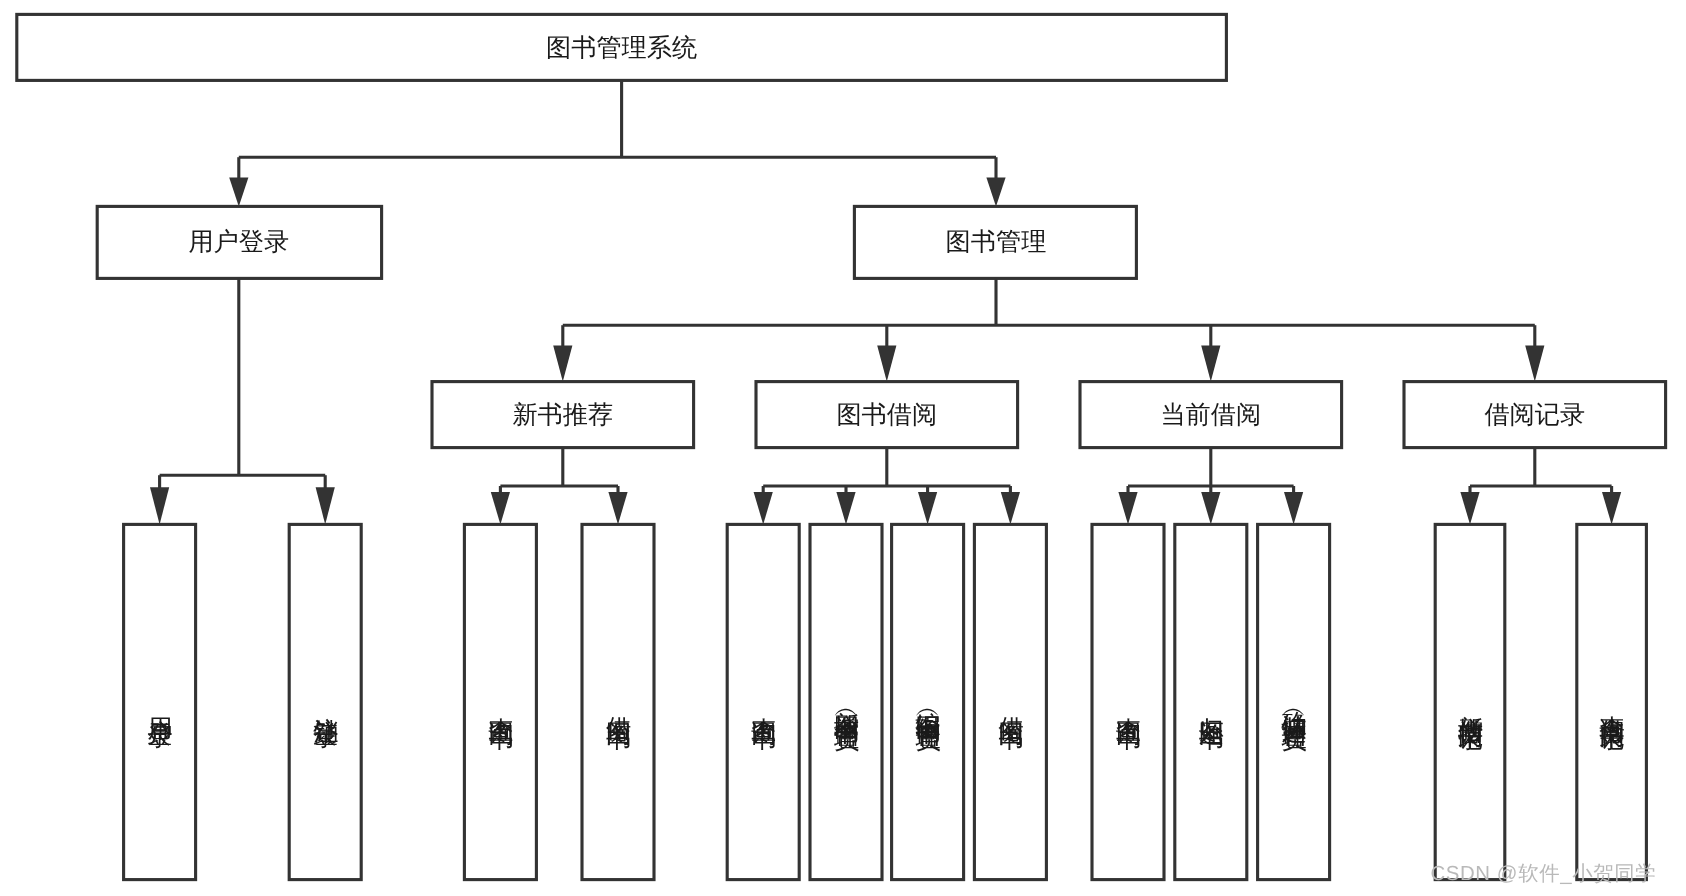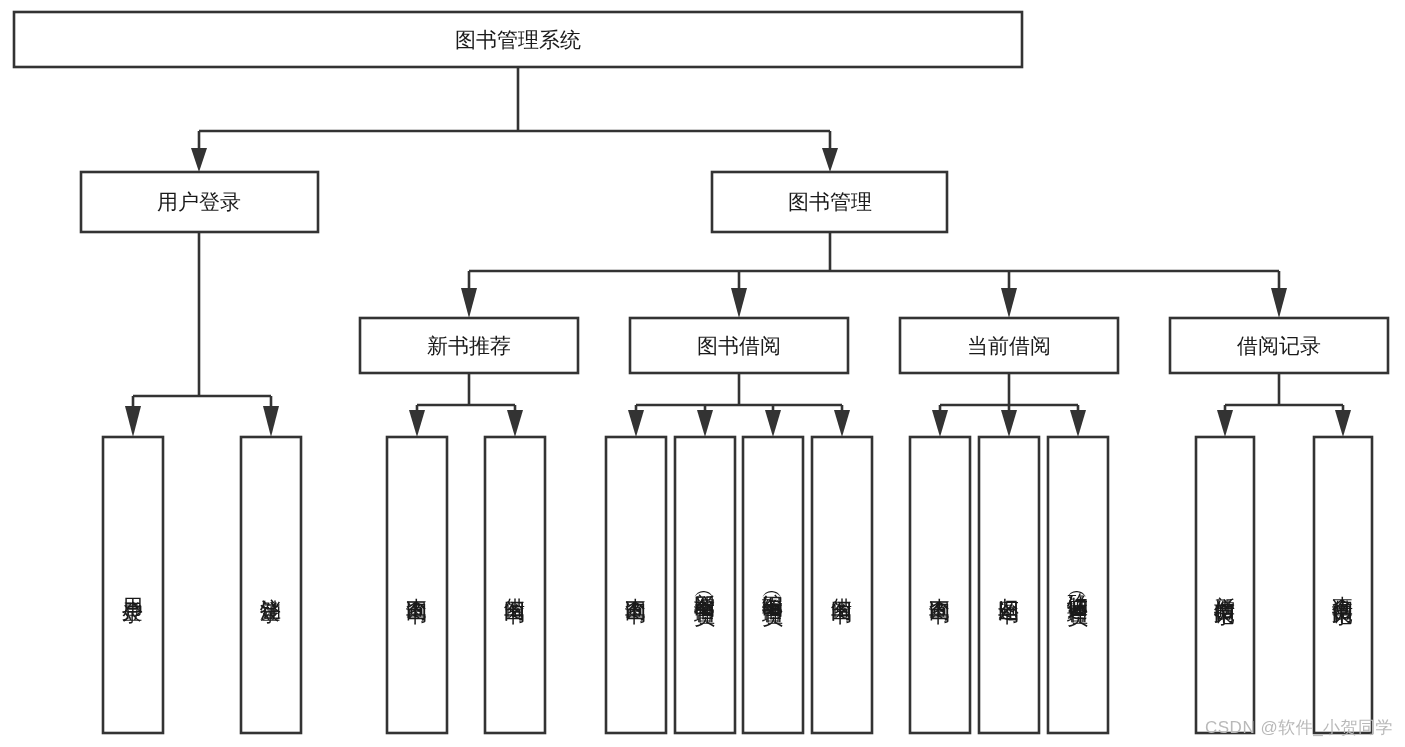--- a/index.html
+++ b/index.html
@@ -228,15 +228,15 @@
     <span class="node-label-v">确认归还（管理员）</span>
   </div>
 
   <div class="leaf-label-wrap" style="left:1196px; top:437px; width:58px; height:296px;">
     <span class="node-label-v">新增借阅记录</span>
   </div>
   <div class="leaf-label-wrap" style="left:1314px; top:437px; width:58px; height:296px;">
     <span class="node-label-v">查询借阅记录</span>
   </div>
 
-  <div class="watermark" style="left:1192px; top:716px;margin-left:13px;">CSDN @软件_小贺同学</div>
+  <div class="watermark" style="left:1192px; top:716px;">CSDN @软件_小贺同学</div>
 
 </div>
 
 </body></html>

